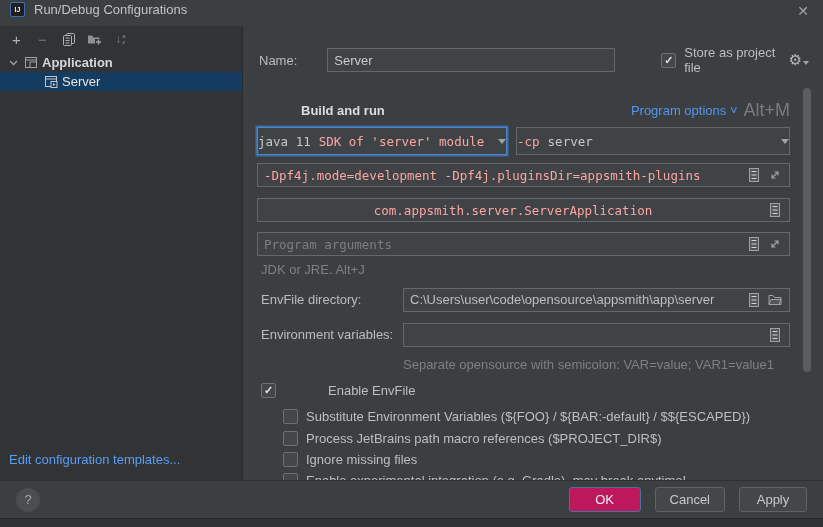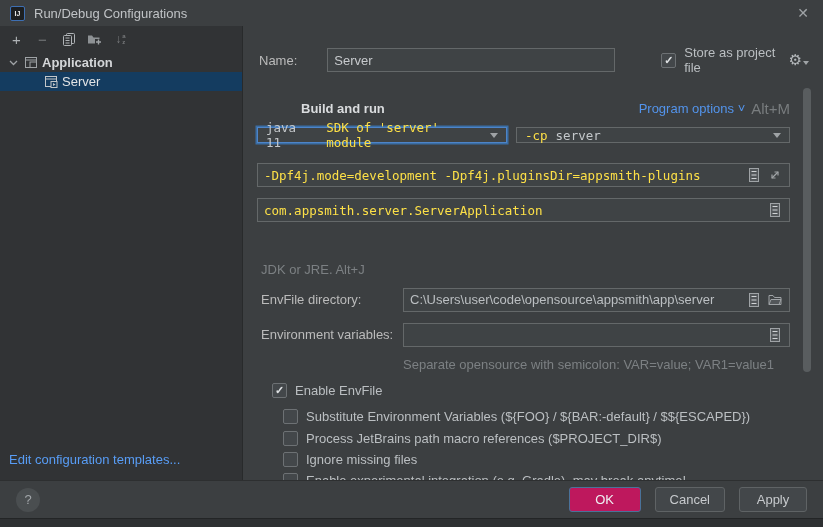--- a/index.html
+++ b/index.html
@@ -1,20 +1,20 @@
 <!DOCTYPE html>
 <html><head>
 <meta charset="utf-8">
 <style>
   * { margin:0; padding:0; box-sizing:border-box; }
   html,body { width:823px; height:527px; background:#2b2d2f; font-family:"Liberation Sans",sans-serif; overflow:hidden; }
   .dialog { position:relative; width:823px; height:527px; background:#3c3f41; color:#bbbbbb; }
 
   
-  .titlebar { position:absolute; top:0; left:0; right:0; height:26px; background:#3c3f41; display:flex; align-items:center; padding:8px 10px; }
+  .titlebar { position:absolute; top:0; left:0; right:0; height:26px; background:#3c3f41; display:flex; align-items:flex-start; padding:2px 10px; }
   .app-logo { width:15px; height:15px; background:#1d1f21; border:1px solid #3e6fb2; border-radius:2px; color:#e8e8e8; font-size:7px; font-weight:bold; display:flex; align-items:center; justify-content:center; margin-right:9px; letter-spacing:0; }
   .title-text { font-size:13px; color:#c0c3c6; }
   .close-btn { margin-left:auto; color:#9fa3a6; font-size:14px; line-height:1; cursor:pointer; padding:2px 4px; }
 
   
   .content { position:absolute; top:26px; left:0; right:0; height:454px; display:flex; }
   .left-panel { position:relative; width:243px; background:#313335; border-right:1px solid #282a2b; flex:none; }
   .right-panel { position:relative; flex:1; background:#3c3f41; overflow:hidden; }
 
   
@@ -34,30 +34,30 @@
   .chev { width:12px; height:12px; margin-right:5px; display:flex; align-items:center; justify-content:center; }
 
   .edit-templates { position:absolute; left:9px; bottom:13px; color:#589df6; font-size:13px; cursor:pointer; text-decoration:none; }
 
   
   .row { position:absolute; display:flex; align-items:center; }
   .lbl { font-size:13px; color:#bbbbbb; }
   .hint { font-size:12px; color:#7c8083; }
   .bold-hdr { font-size:13px; font-weight:bold; color:#dadcde; }
   .link-blue { color:#5394ec; font-size:13px; cursor:pointer; }
-  .shortcut { color:#787c7e; font-size:15px; }
+  .shortcut { color:#787c7e; font-size:18px; }
 
   .tfield { height:24px; background:#3f4345; border:1px solid #646869; display:flex; align-items:center; padding:0 6px; font-size:13px; color:#bbbfc2; }
   .mono { font-family:"DejaVu Sans Mono",monospace; font-size:12.5px; }
-  .mono-dim { color:#fde047; }
+  .mono-dim { color:#fca5a5; }
   .mono-val { color:#c4c8cb; }
   .placeholder { color:#7a7e81; }
   .grow { flex:1; min-width:0; white-space:nowrap; overflow:hidden; }
 
-  .combo { height:16px; background:#3f4345; border:1px solid #646869; display:flex; align-items:center; padding:0 8px; cursor:pointer; }
+  .combo { height:28px; background:#3f4345; border:1px solid #646869; display:flex; align-items:center; padding:0 0; cursor:pointer; }
   .combo.focused { border:1px solid #4e84c8; box-shadow:0 0 0 1.5px #3a6ea5; }
   .combo-arrow { width:0; height:0; border-left:4px solid transparent; border-right:4px solid transparent; border-top:5px solid #9fa3a6; margin-left:auto; flex:none; }
 
   .f-icon { width:16px; height:16px; flex:none; display:flex; align-items:center; justify-content:center; margin-left:5px; cursor:pointer; }
   .f-icon svg { display:block; }
 
   
   .cb { width:15px; height:15px; border:1px solid #6d7174; border-radius:2px; background:#43474a; flex:none; display:flex; align-items:center; justify-content:center; cursor:pointer; }
   .cb.checked::after { content:"✓"; color:#dfe2e4; font-size:11px; font-weight:bold; line-height:1; }
   .cb-label { font-size:13px; color:#bbbfc2; margin-left:8px; }
@@ -197,32 +197,50 @@
         </span>
         <span class="f-icon">
           <svg width="12" height="12" viewBox="0 0 12 12">
               <line x1="3" y1="9" x2="9" y2="3" stroke="#9fa3a6" stroke-width="1.2"></line>
               <polyline points="5.5,3 9,3 9,6.5" fill="none" stroke="#9fa3a6" stroke-width="1.2"></polyline>
               <polyline points="3,5.5 3,9 6.5,9" fill="none" stroke="#9fa3a6" stroke-width="1.2"></polyline>
             </svg>
         </span>
       </div>
 
-      <div class="row tfield mono" style="top:172px; left:14px; right:33px;">
+      <div class="row tfield mono" style="top:172px; left:14px; right:33px;text-align:center;">
         <span class="grow mono-dim">com.appsmith.server.ServerApplication</span>
         <span class="f-icon">
           <svg width="12" height="14" viewBox="0 0 12 14">
               <rect x="1.5" y="0.5" width="9" height="13" fill="#53575a" stroke="#9fa3a6"></rect>
               <line x1="3.5" y1="3.5" x2="8.5" y2="3.5" stroke="#d0d3d5"></line>
               <line x1="3.5" y1="7" x2="8.5" y2="7" stroke="#d0d3d5"></line>
               <line x1="3.5" y1="10.5" x2="8.5" y2="10.5" stroke="#d0d3d5"></line>
             </svg>
         </span>
       </div>
 
+      <div class="row tfield mono" style="top:206px; left:14px; right:33px;">
+        <span class="grow placeholder">Program arguments</span>
+        <span class="f-icon">
+          <svg width="12" height="14" viewBox="0 0 12 14">
+              <rect x="1.5" y="0.5" width="9" height="13" fill="#53575a" stroke="#9fa3a6"></rect>
+              <line x1="3.5" y1="3.5" x2="8.5" y2="3.5" stroke="#d0d3d5"></line>
+              <line x1="3.5" y1="7" x2="8.5" y2="7" stroke="#d0d3d5"></line>
+              <line x1="3.5" y1="10.5" x2="8.5" y2="10.5" stroke="#d0d3d5"></line>
+            </svg>
+        </span>
+        <span class="f-icon">
+          <svg width="12" height="12" viewBox="0 0 12 12">
+              <line x1="3" y1="9" x2="9" y2="3" stroke="#9fa3a6" stroke-width="1.2"></line>
+              <polyline points="5.5,3 9,3 9,6.5" fill="none" stroke="#9fa3a6" stroke-width="1.2"></polyline>
+              <polyline points="3,5.5 3,9 6.5,9" fill="none" stroke="#9fa3a6" stroke-width="1.2"></polyline>
+            </svg>
+        </span>
+      </div>
 
       <div class="row" style="top:236px; left:18px;">
         <span class="hint" style="font-size:13px;">JDK or JRE. Alt+J</span>
       </div>
 
       <div class="row" style="top:266px; left:18px; right:33px;">
         <span class="lbl">EnvFile directory:</span>
         <div class="tfield" style="position:absolute; left:142px; right:0;">
           <span class="grow">C:\Users\user\code\opensource\appsmith\app\server</span>
           <span class="f-icon">
@@ -253,21 +271,21 @@
                 <line x1="3.5" y1="7" x2="8.5" y2="7" stroke="#d0d3d5"></line>
                 <line x1="3.5" y1="10.5" x2="8.5" y2="10.5" stroke="#d0d3d5"></line>
               </svg>
           </span>
         </div>
       </div>
       <div class="row" style="top:331px; left:160px;">
         <span class="hint" style="font-size:13px;">Separate opensource with semicolon: VAR=value; VAR1=value1</span>
       </div>
 
-      <div class="row" style="top:357px; left:29px;">
+      <div class="row" style="top:357px; left:18px;gap:44px;">
         <span class="cb checked"></span>
         <span class="cb-label">Enable EnvFile</span>
       </div>
       <div class="row" style="top:383px; left:40px;align-items:flex-end;">
         <span class="cb"></span>
         <span class="cb-label">Substitute Environment Variables (${FOO} / ${BAR:-default} / $${ESCAPED})</span>
       </div>
       <div class="row" style="top:426px; left:40px;">
         <span class="cb"></span>
         <span class="cb-label">Ignore missing files</span>

